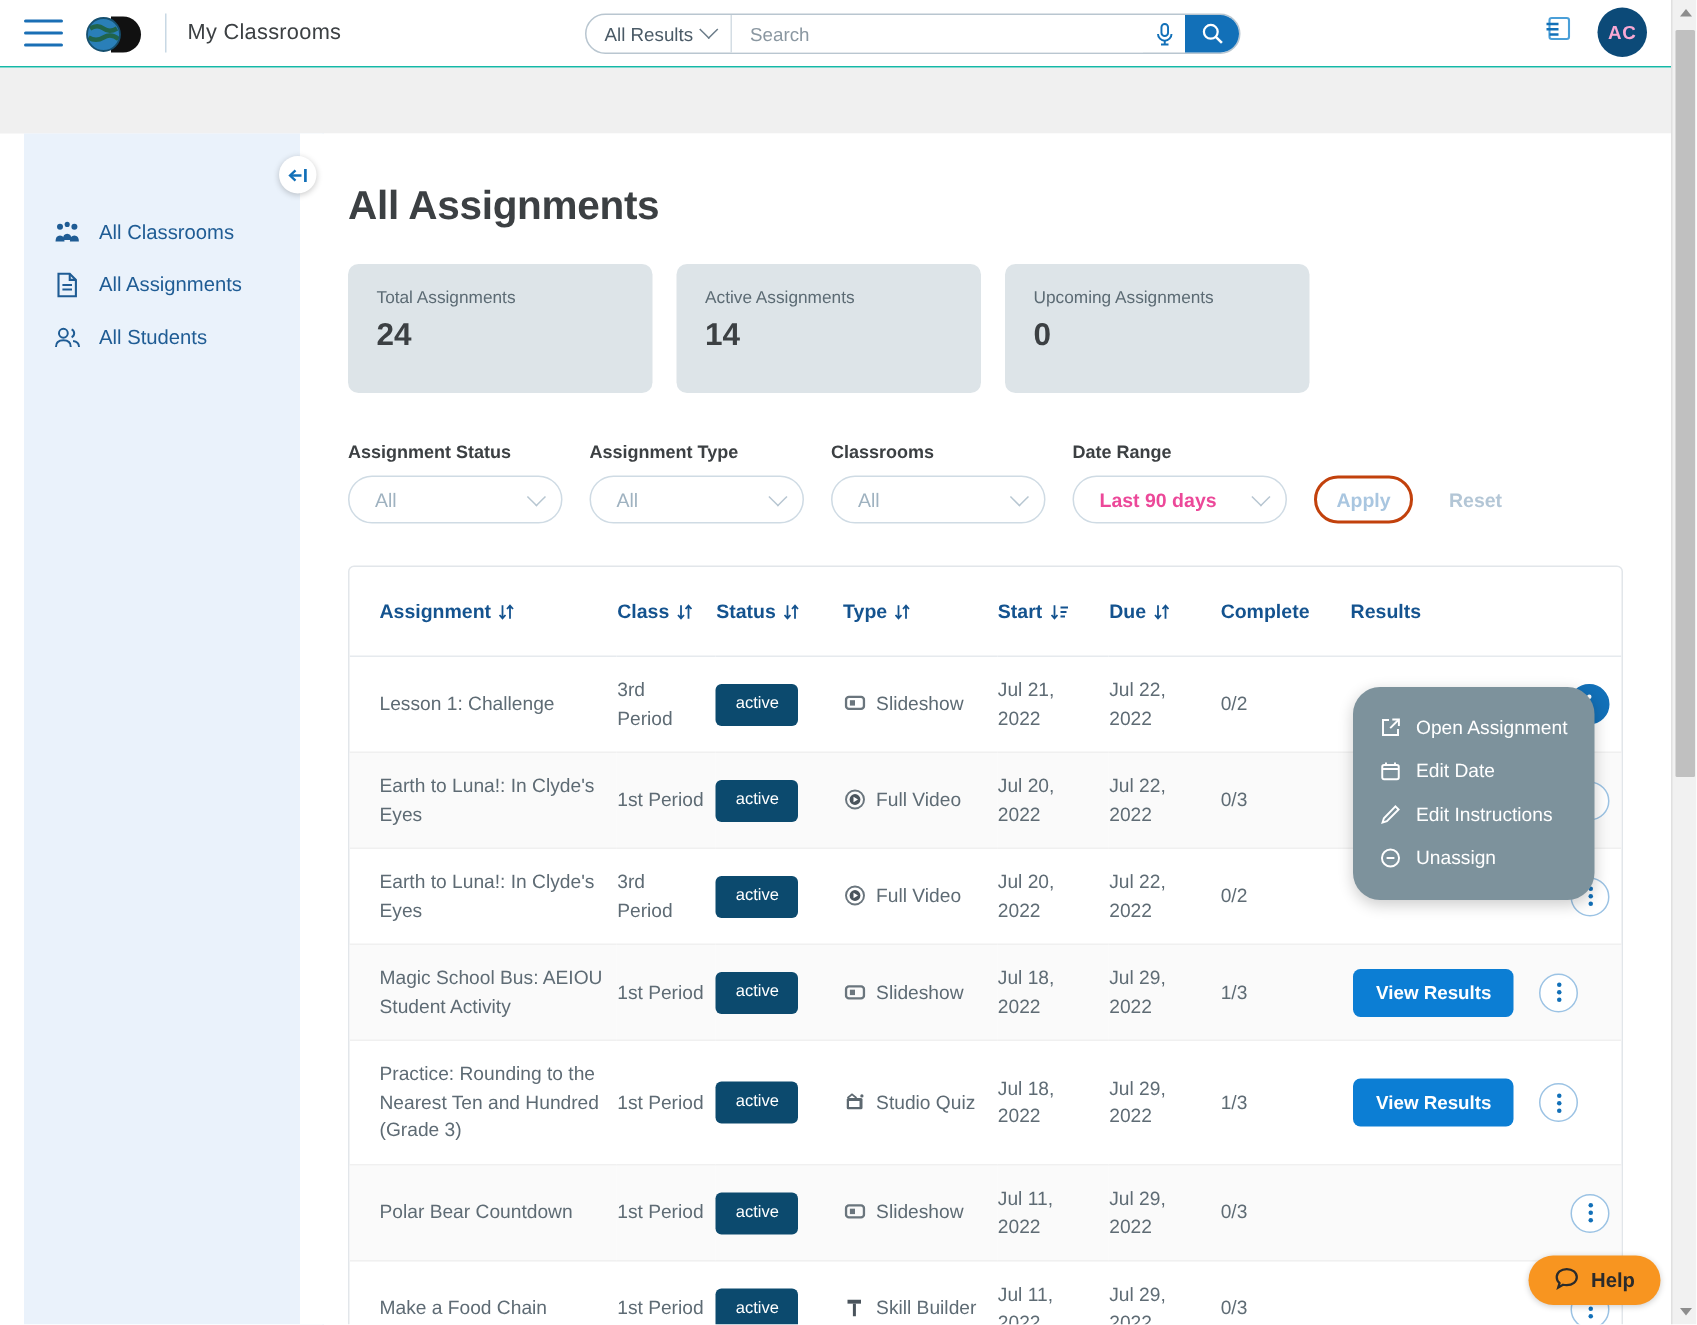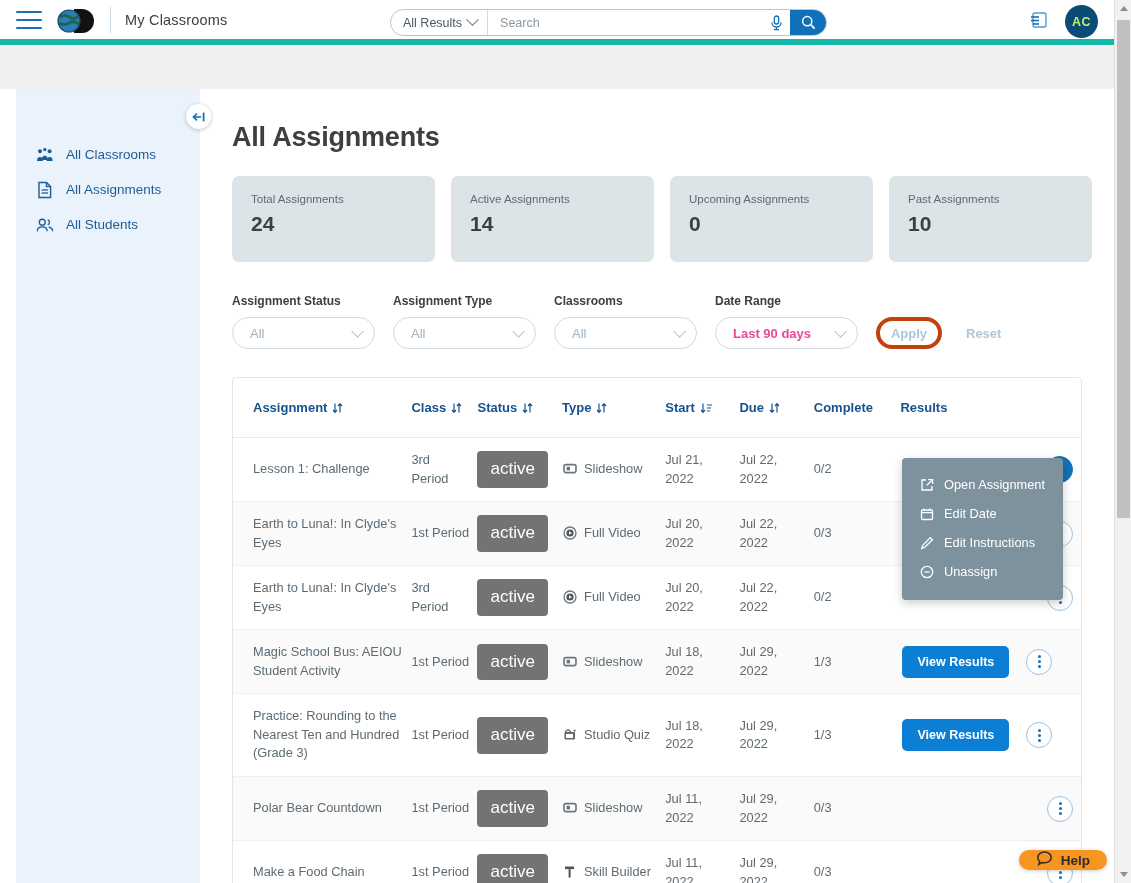--- a/index.html
+++ b/index.html
@@ -12,21 +12,21 @@
     background: #ffffff;
     color: #333;
   }
   #root { position: relative; width: 1131px; height: 883px; overflow: hidden; }
 
   
   .topbar {
     position: absolute; top: 0; left: 0; width: 1114px; height: 45px;
     background: #ffffff;
     display: flex; align-items: center;
-    border-bottom: 6px solid #14b8a6;
+    border-bottom: 1px solid #14b8a6;
     z-index: 40;
   }
   .hamburger {
     width: 26px; height: 18px; margin-left: 16px; margin-right: 12px;
     display: flex; flex-direction: column; justify-content: space-between;
     cursor: pointer;
   }
   .hamburger span { display:block; height: 2px; width: 26px; background: #1a6fb5; border-radius: 1px; }
 
   .logo { width: 46px; height: 28px; position: relative; margin-right: 10px; }
@@ -53,21 +53,21 @@
   .searchinput::placeholder { color: #8a97a1; }
   .micbtn { width: 28px; display:flex; align-items:center; justify-content:center; cursor:pointer; }
   .searchbtn {
     width: 36px; height: 27px; background: #1270b8;
     display: flex; align-items: center; justify-content: center; cursor: pointer;
   }
 
   .topicons { position: absolute; right: 16px; top: 5px; display: flex; align-items: center; gap: 16px; }
   .avatar {
     width: 33px; height: 33px; border-radius: 50%;
-    background: #0c4a78; color: #bef264; font-size: 12.5px; font-weight: bold;
+    background: #0c4a78; color: #f9a8d4; font-size: 12.5px; font-weight: bold;
     display: flex; align-items: center; justify-content: center; letter-spacing: .5px;
     cursor: pointer;
   }
 
   
   .greystrip { position: absolute; top: 45px; left: 0; width: 1114px; height: 44px; background: #f0f0f0; }
 
   
   .sidebar {
     position: absolute; top: 89px; left: 16px; width: 200px; height: 794px;
@@ -103,21 +103,21 @@
     height: 32px; border: 1px solid #cfdbe4; border-radius: 17px;
     display: flex; align-items: center; justify-content: space-between;
     padding: 0 14px 0 17px; font-size: 13px; color: #9fb2c0; background: #fff; cursor: pointer;
   }
   .select.w1 { width: 143px; }
   .select.w2 { width: 143px; }
   .select.w3 { width: 143px; }
   .select.w4 { width: 143px; color: #ec4899; font-weight: bold; }
   .select .chev { width: 9px; height: 9px; border-right: 1.5px solid #b7c6d1; border-bottom: 1.5px solid #b7c6d1; transform: rotate(45deg) translateY(-3px); }
   .btn-apply {
-    width: 66px; height: 32px; border: 4px solid #c2410c; border-radius: 17px;
+    width: 66px; height: 32px; border: 2px solid #c2410c; border-radius: 17px;
     background: #fff; color: #a9c6e0; font-size: 13px; font-weight: bold;
     display: flex; align-items: center; justify-content: center; cursor: pointer;
   }
   .btn-reset { color: #b3c6d6; font-size: 13px; font-weight: bold; height: 32px; display:flex; align-items:center; cursor: pointer; margin-left: 6px; }
 
   
   .tablewrap {
     margin: 28px 0 0 32px; width: 850px;
     border: 1px solid #e2e6ea; border-radius: 4px 4px 0 0; background: #fff;
     overflow: hidden;
@@ -134,21 +134,21 @@
   .col-assign { width: 173px; padding-left: 20px !important; }
   .col-class  { width: 64px; }
   .col-status { width: 82px; }
   .col-type   { width: 100px; }
   .col-start  { width: 72px; }
   .col-due    { width: 72px; }
   .col-comp   { width: 84px; }
   .col-res    { width: 175px; }
 
   .badge-active {
-    display: inline-block; background: #737373; color: #fff; font-size: 17px;
+    display: inline-block; background: #0c4a6e; color: #fff; font-size: 11px;
     padding: 6px 13px; border-radius: 4px; font-weight: normal;
   }
   .typecell { display: flex; align-items: flex-start; gap: 7px; }
   .typecell .ticon { flex: none; width: 15px; height: 15px; margin-top: 1px; display:flex; align-items:center; justify-content:center; }
 
   .resultcell { display: flex; align-items: center; gap: 17px; padding-left: 2px; }
   .btn-results {
     background: #0c7ed4; color: #fff; border: 0; border-radius: 5px;
     font-size: 12.5px; font-weight: bold; padding: 9px 15px; cursor: pointer;
     font-family: "Liberation Sans", sans-serif; white-space: nowrap;
@@ -159,32 +159,32 @@
     cursor: pointer; background: #fff; flex: none;
   }
   .kebab i { width: 3px; height: 3px; border-radius: 50%; background: #1270b8; display:block; }
   .kebab.active { background: #1270b8; border-color: #1270b8; width: 27px; height: 27px; }
   .kebab.active i { background: #fff; }
   .kebab-right { margin-left: auto; }
 
   
   .ctxmenu {
     position: absolute; left: 702px; top: 369px; width: 161px;
-    background: #7d929c; border-radius: 4px; padding: 12px 0 14px 0;
+    background: #7d929c; border-radius: 18px; padding: 12px 0 14px 0;
     box-shadow: 0 3px 10px rgba(0,0,0,.2); z-index: 50;
   }
   .ctxitem {
     display: flex; align-items: center; gap: 10px; padding: 7px 0 7px 17px;
     color: #fff; font-size: 12.8px; cursor: pointer;
   }
   .ctxitem .cicon { width: 15px; height: 15px; flex: none; display:flex; align-items:center; justify-content:center; }
 
   
   .helpbtn {
-    position: absolute; right: 24px; bottom: 13px; height: 20px;
+    position: absolute; right: 24px; bottom: 13px; height: 33px;
     background: #f89520; border-radius: 17px; display: flex; align-items: center;
     gap: 8px; padding: 0 17px; color: #2b2b2b; font-size: 13.5px; font-weight: bold;
     cursor: pointer; z-index: 45; box-shadow: 0 1px 4px rgba(0,0,0,.2);
   }
 
   
   .scrollbar { position: absolute; top: 0; right: 0; width: 17px; height: 883px; background: #f1f1f1; border-left: 1px solid #e0e0e0; z-index: 60; }
   .sb-up, .sb-down { position: absolute; left: 0; width: 17px; height: 17px; display:flex; align-items:center; justify-content:center; cursor: pointer; }
   .sb-up { top: 0; } .sb-down { bottom: 0; }
   .sb-arrow { width: 0; height: 0; border-left: 4px solid transparent; border-right: 4px solid transparent; }
@@ -315,24 +315,20 @@
         <div class="statvalue">24</div>
       </div>
       <div class="statcard">
         <div class="statlabel">Active Assignments</div>
         <div class="statvalue">14</div>
       </div>
       <div class="statcard">
         <div class="statlabel">Upcoming Assignments</div>
         <div class="statvalue">0</div>
       </div>
-      <div class="statcard">
-        <div class="statlabel">Past Assignments</div>
-        <div class="statvalue">10</div>
-      </div>
     </div>
 
     <div class="filters">
       <div class="filtergroup">
         <div class="filterlabel">Assignment Status</div>
         <div class="select w1">
           <span>All</span>
           <span class="chev"></span>
         </div>
       </div>

